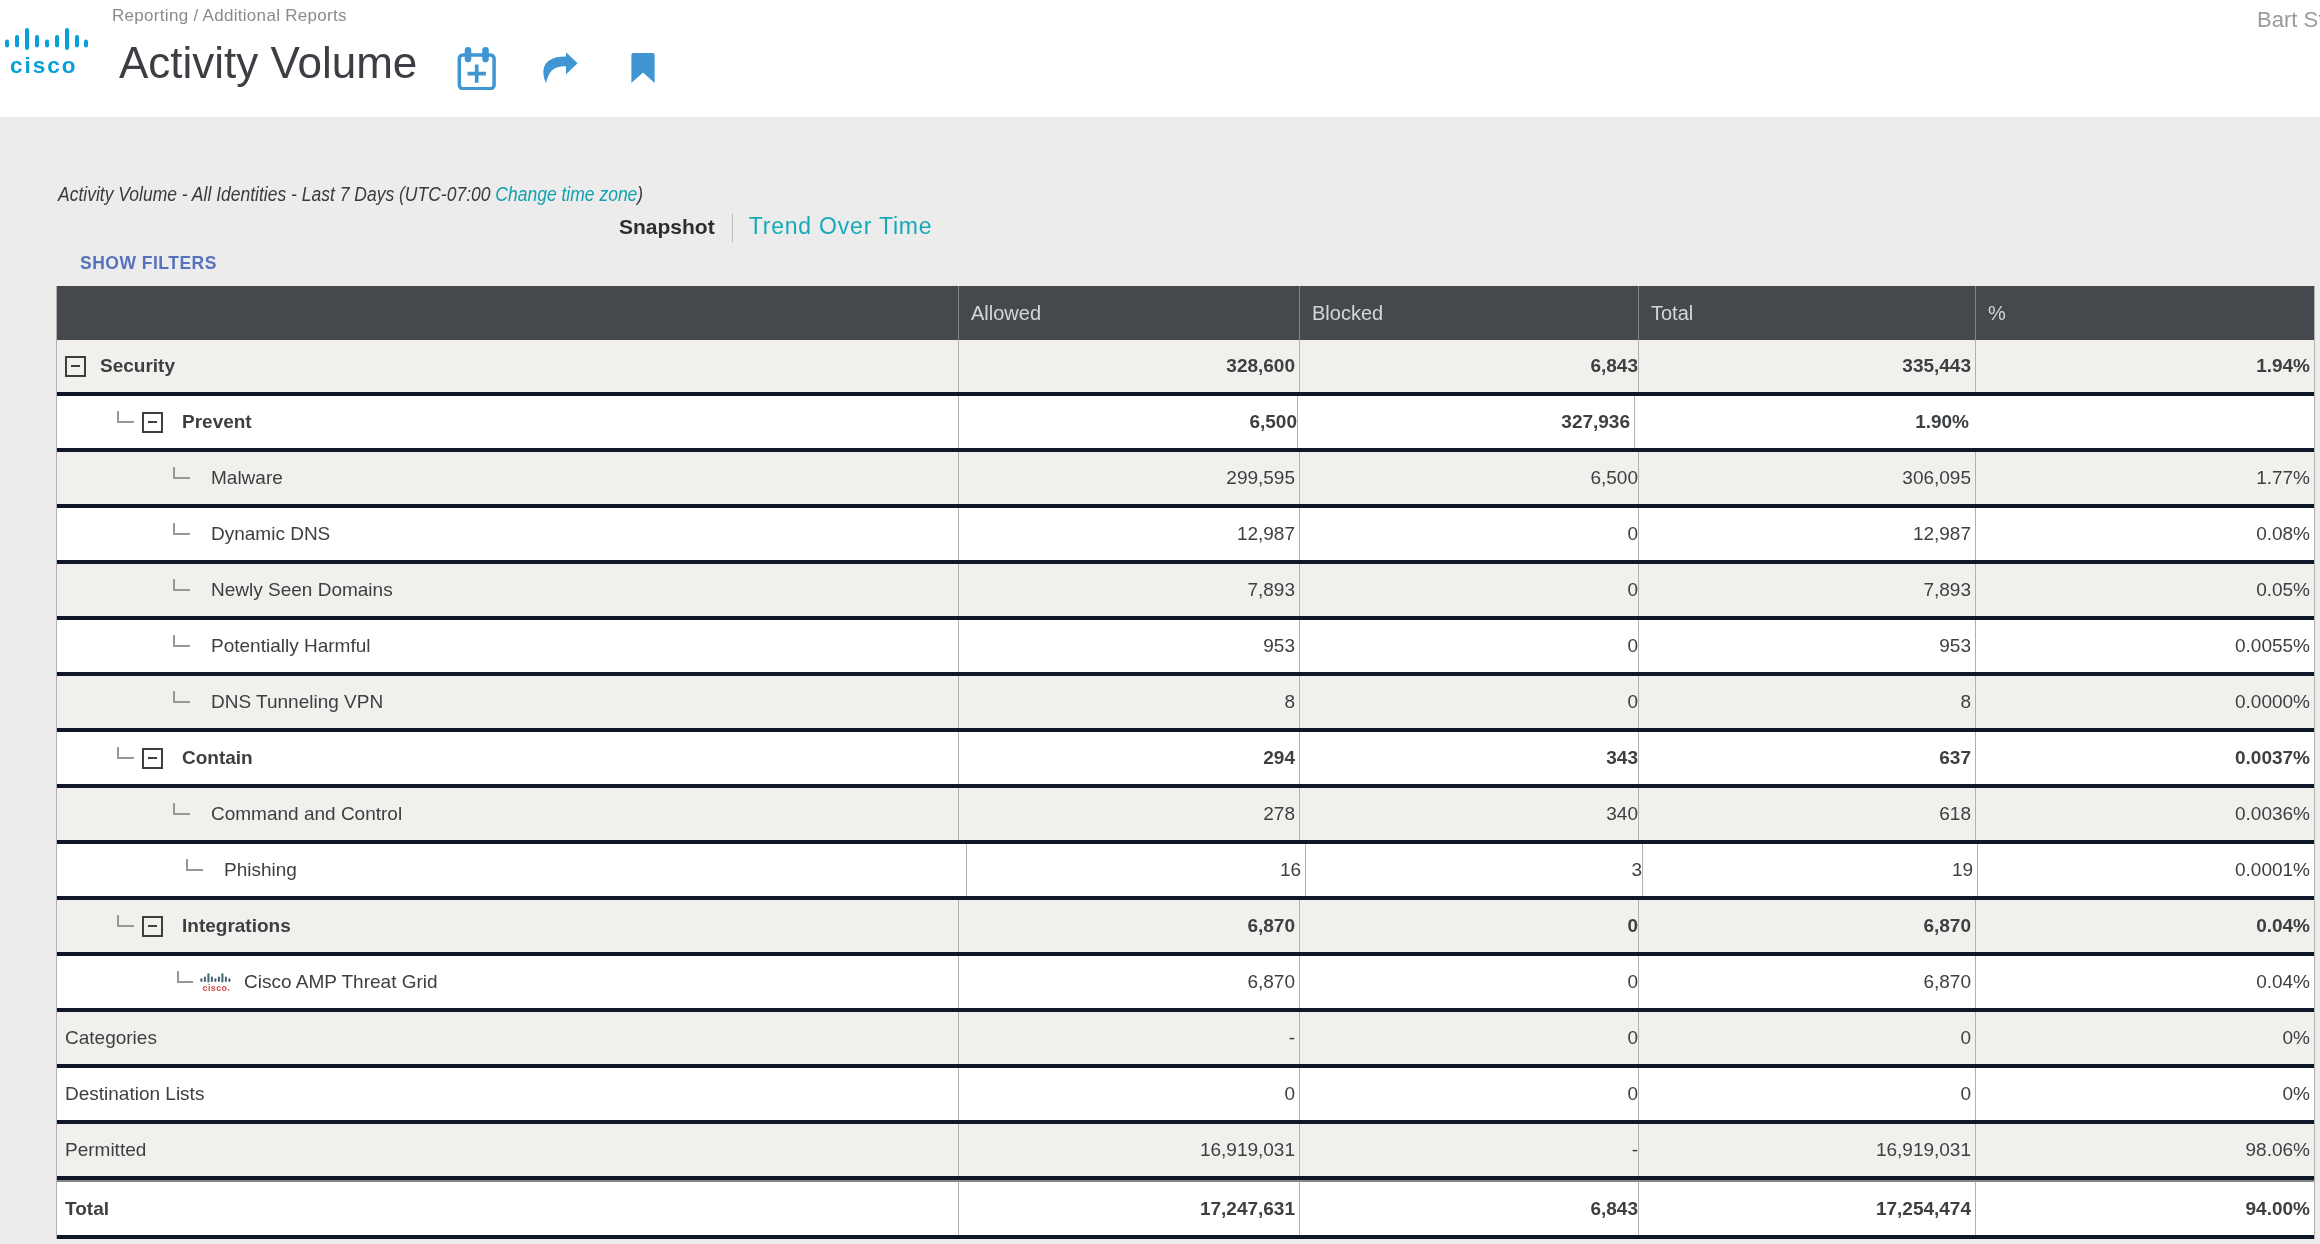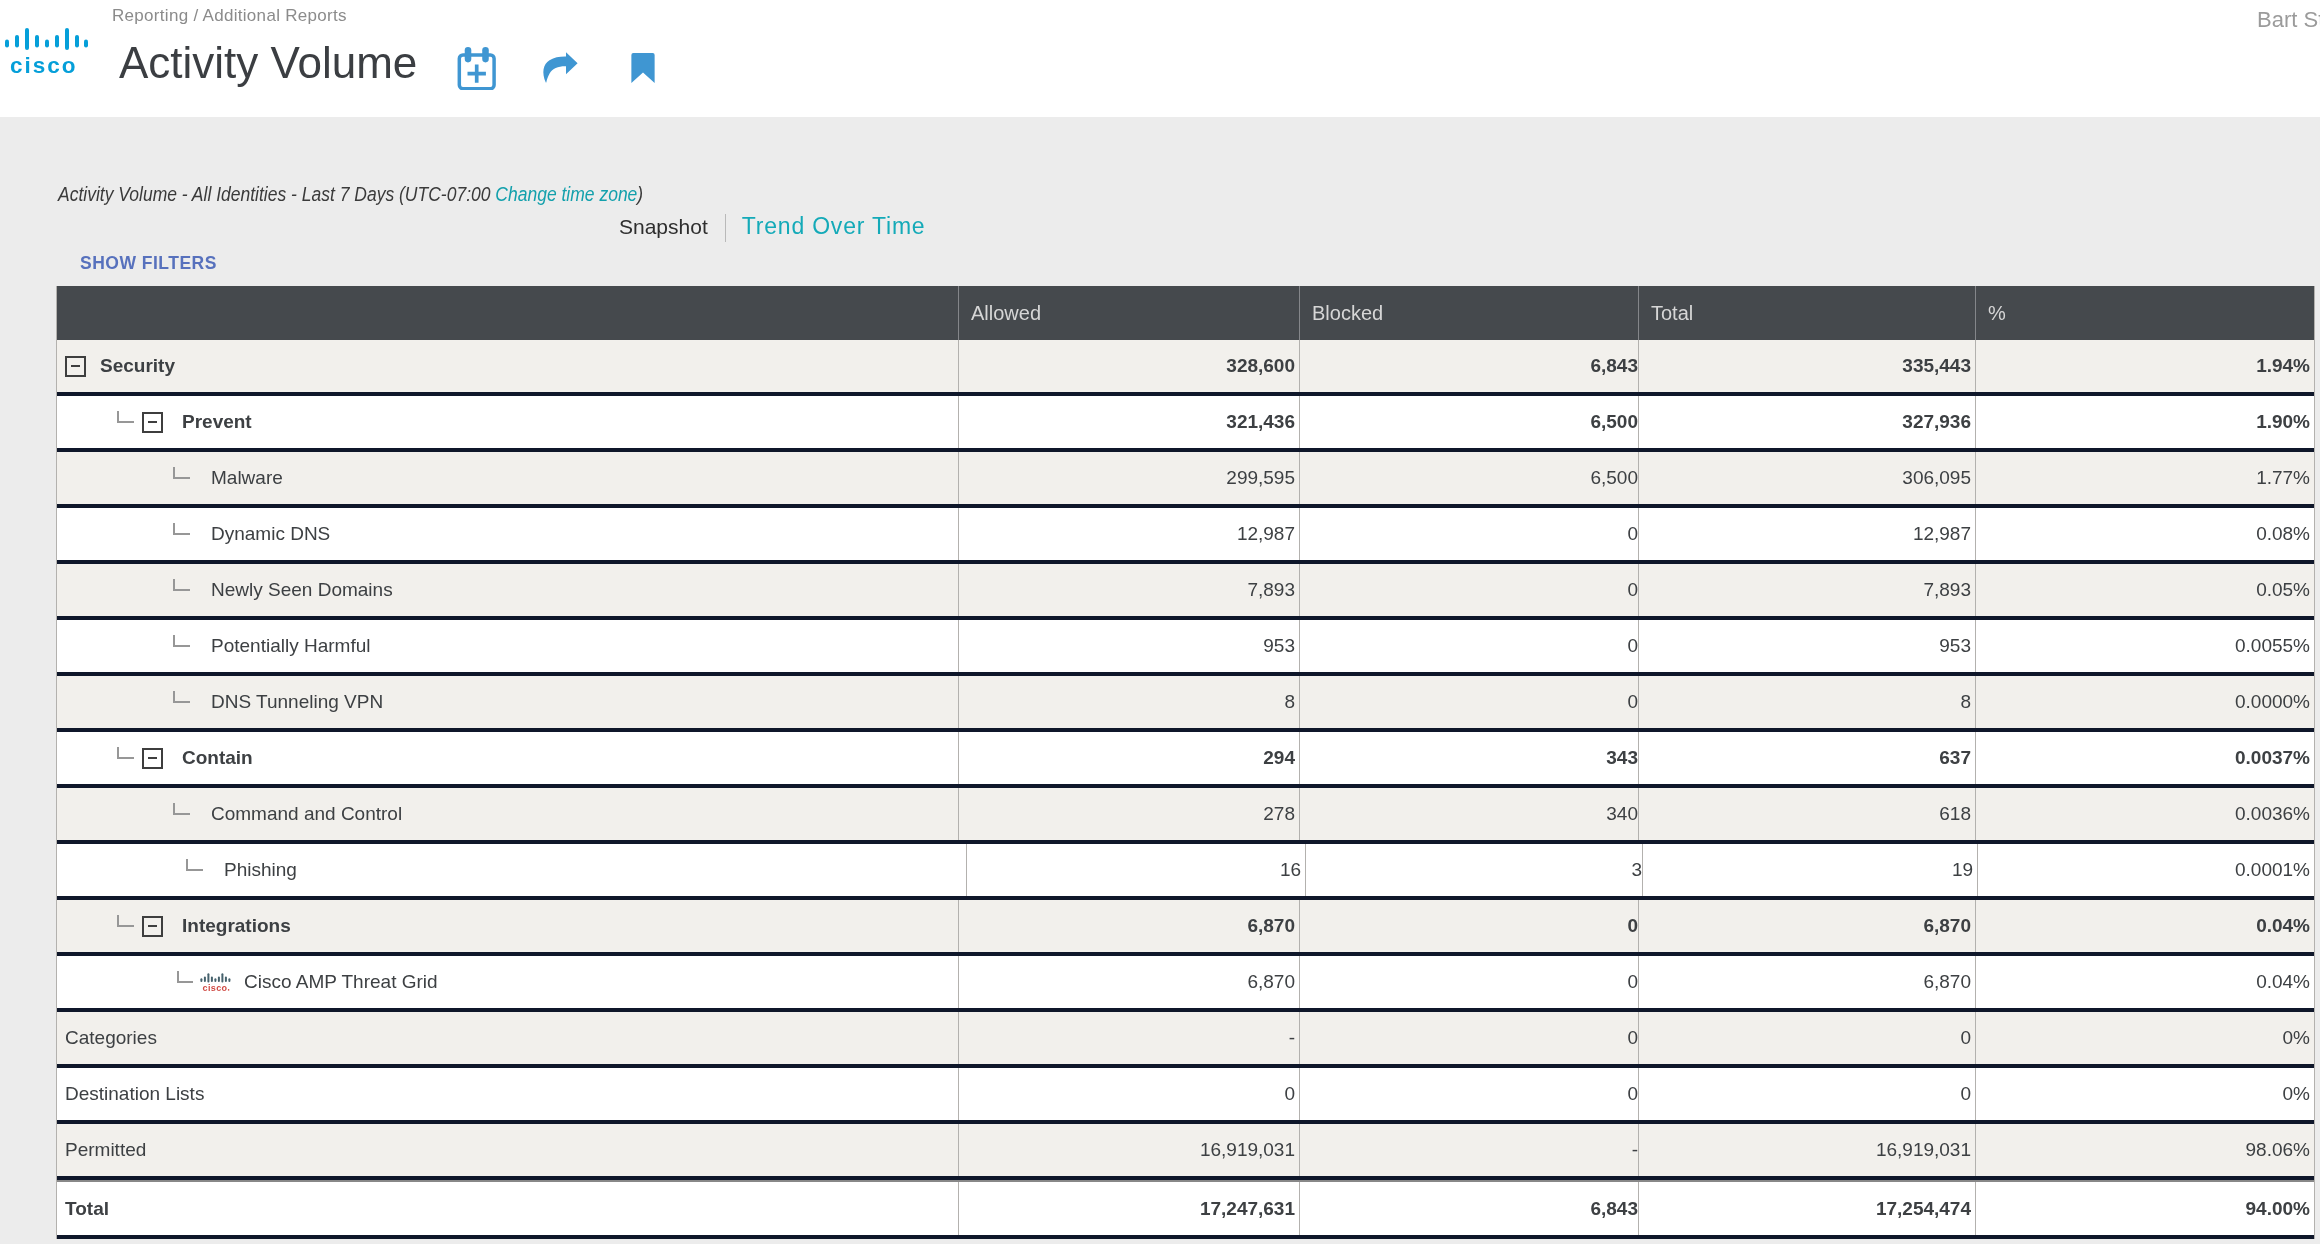--- a/index.html
+++ b/index.html
@@ -7,21 +7,21 @@
 body { font-family:"Liberation Sans", sans-serif; background:#ececec; position:relative; }
 #topbar { position:absolute; top:0; left:0; width:2320px; height:117px; background:#ffffff; }
 #logo { position:absolute; left:2px; top:28px; }
 #crumb { position:absolute; left:112px; top:6px; font-size:17px; color:#8b8b8b; letter-spacing:0.3px; }
 #title { position:absolute; left:119px; top:38px; font-size:44px; font-weight:400; color:#3b3e42; letter-spacing:0px; }
 #bart { position:absolute; left:2257px; top:7px; font-size:22px; color:#9b9b9b; white-space:nowrap; }
 .icon { position:absolute; }
 #subtitle { position:absolute; left:58px; top:183px; font-size:20px; font-style:italic; color:#3a3a3a; transform:scaleX(0.875); transform-origin:0 0; white-space:nowrap; }
 #subtitle .teal { color:#13a0ac; }
 #tabs { position:absolute; left:619px; top:213px; font-size:22px; }
-#tab1 { font-weight:normal; color:#2e2e2e; font-size:21px; }
+#tab1 { font-weight:bold; color:#2e2e2e; font-size:21px; }
 #tabdiv { display:inline-block; width:1px; height:28px; background:#b9b9b9; margin:0 16px 0 17px; vertical-align:middle; }
 #tab2 { color:#14aab8; font-size:23px; letter-spacing:0.8px; }
 #showfilters { position:absolute; left:80px; top:253px; font-size:17.5px; font-weight:bold; color:#5771bd; letter-spacing:0.5px; }
 #tbl { position:absolute; left:56px; top:286px; width:2259px; background:#fff; border-left:1px solid #b3b1ae; border-right:1px solid #b3b1ae; }
 .row { display:flex; width:2257px; height:56px; border-bottom:4px solid #0f172a; }
 .row.hdr { height:54px; background:#45494d; border-bottom:none; }
 .row.total { height:59px; border-top:2px solid #888888; }
 .row.beige { background:#f2f0ec; }
 .row.white { background:#ffffff; }
 .c { height:100%; display:flex; align-items:center; font-size:19px; color:#3d4043; }
@@ -88,21 +88,20 @@
   <div class="row beige">
       <div class="c c0 b" style="padding-left:8px;"><span class="box" style="margin-right:14px;"></span>Security</div>
       <div class="c c1 b">328,600</div>
       <div class="c c2 b">6,843</div>
       <div class="c c3 b">335,443</div>
       <div class="c c4 b">1.94%</div>
     </div>
 
   <div class="row white">
       <div class="c c0 b" style="padding-left:60px;"><span class="ell" style="margin-right:8px;"></span><span class="box" style="margin-right:19px;"></span>Prevent</div>
-      <div class="c c1 b">321,436</div>
       <div class="c c2 b">6,500</div>
       <div class="c c3 b">327,936</div>
       <div class="c c4 b">1.90%</div>
     </div>
 
   <div class="row beige">
       <div class="c c0" style="padding-left:116px;"><span class="ell" style="margin-right:21px;"></span>Malware</div>
       <div class="c c1">299,595</div>
       <div class="c c2">6,500</div>
       <div class="c c3">306,095</div>

